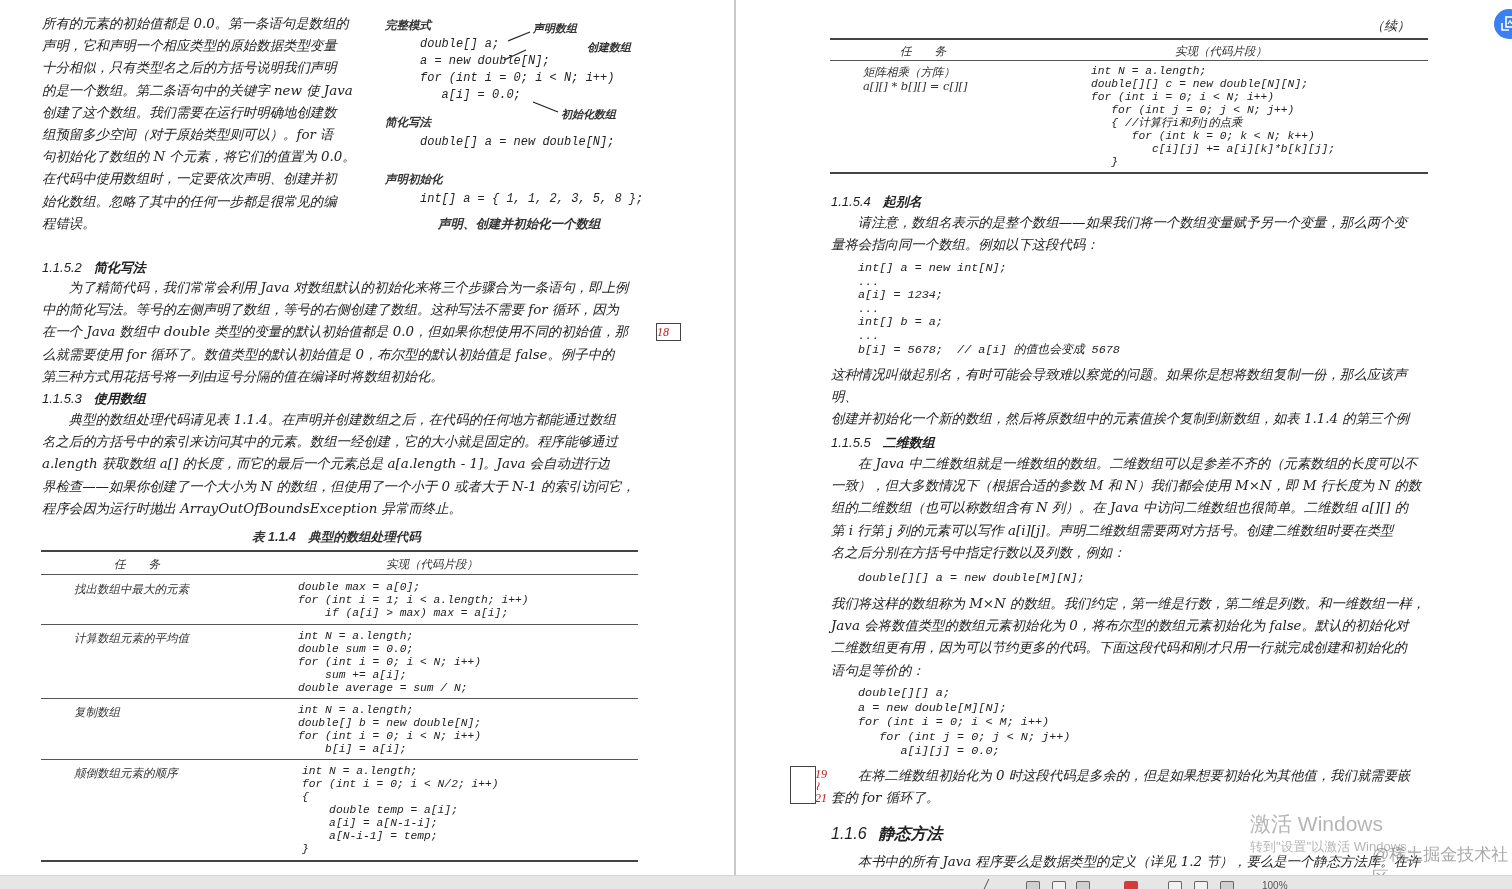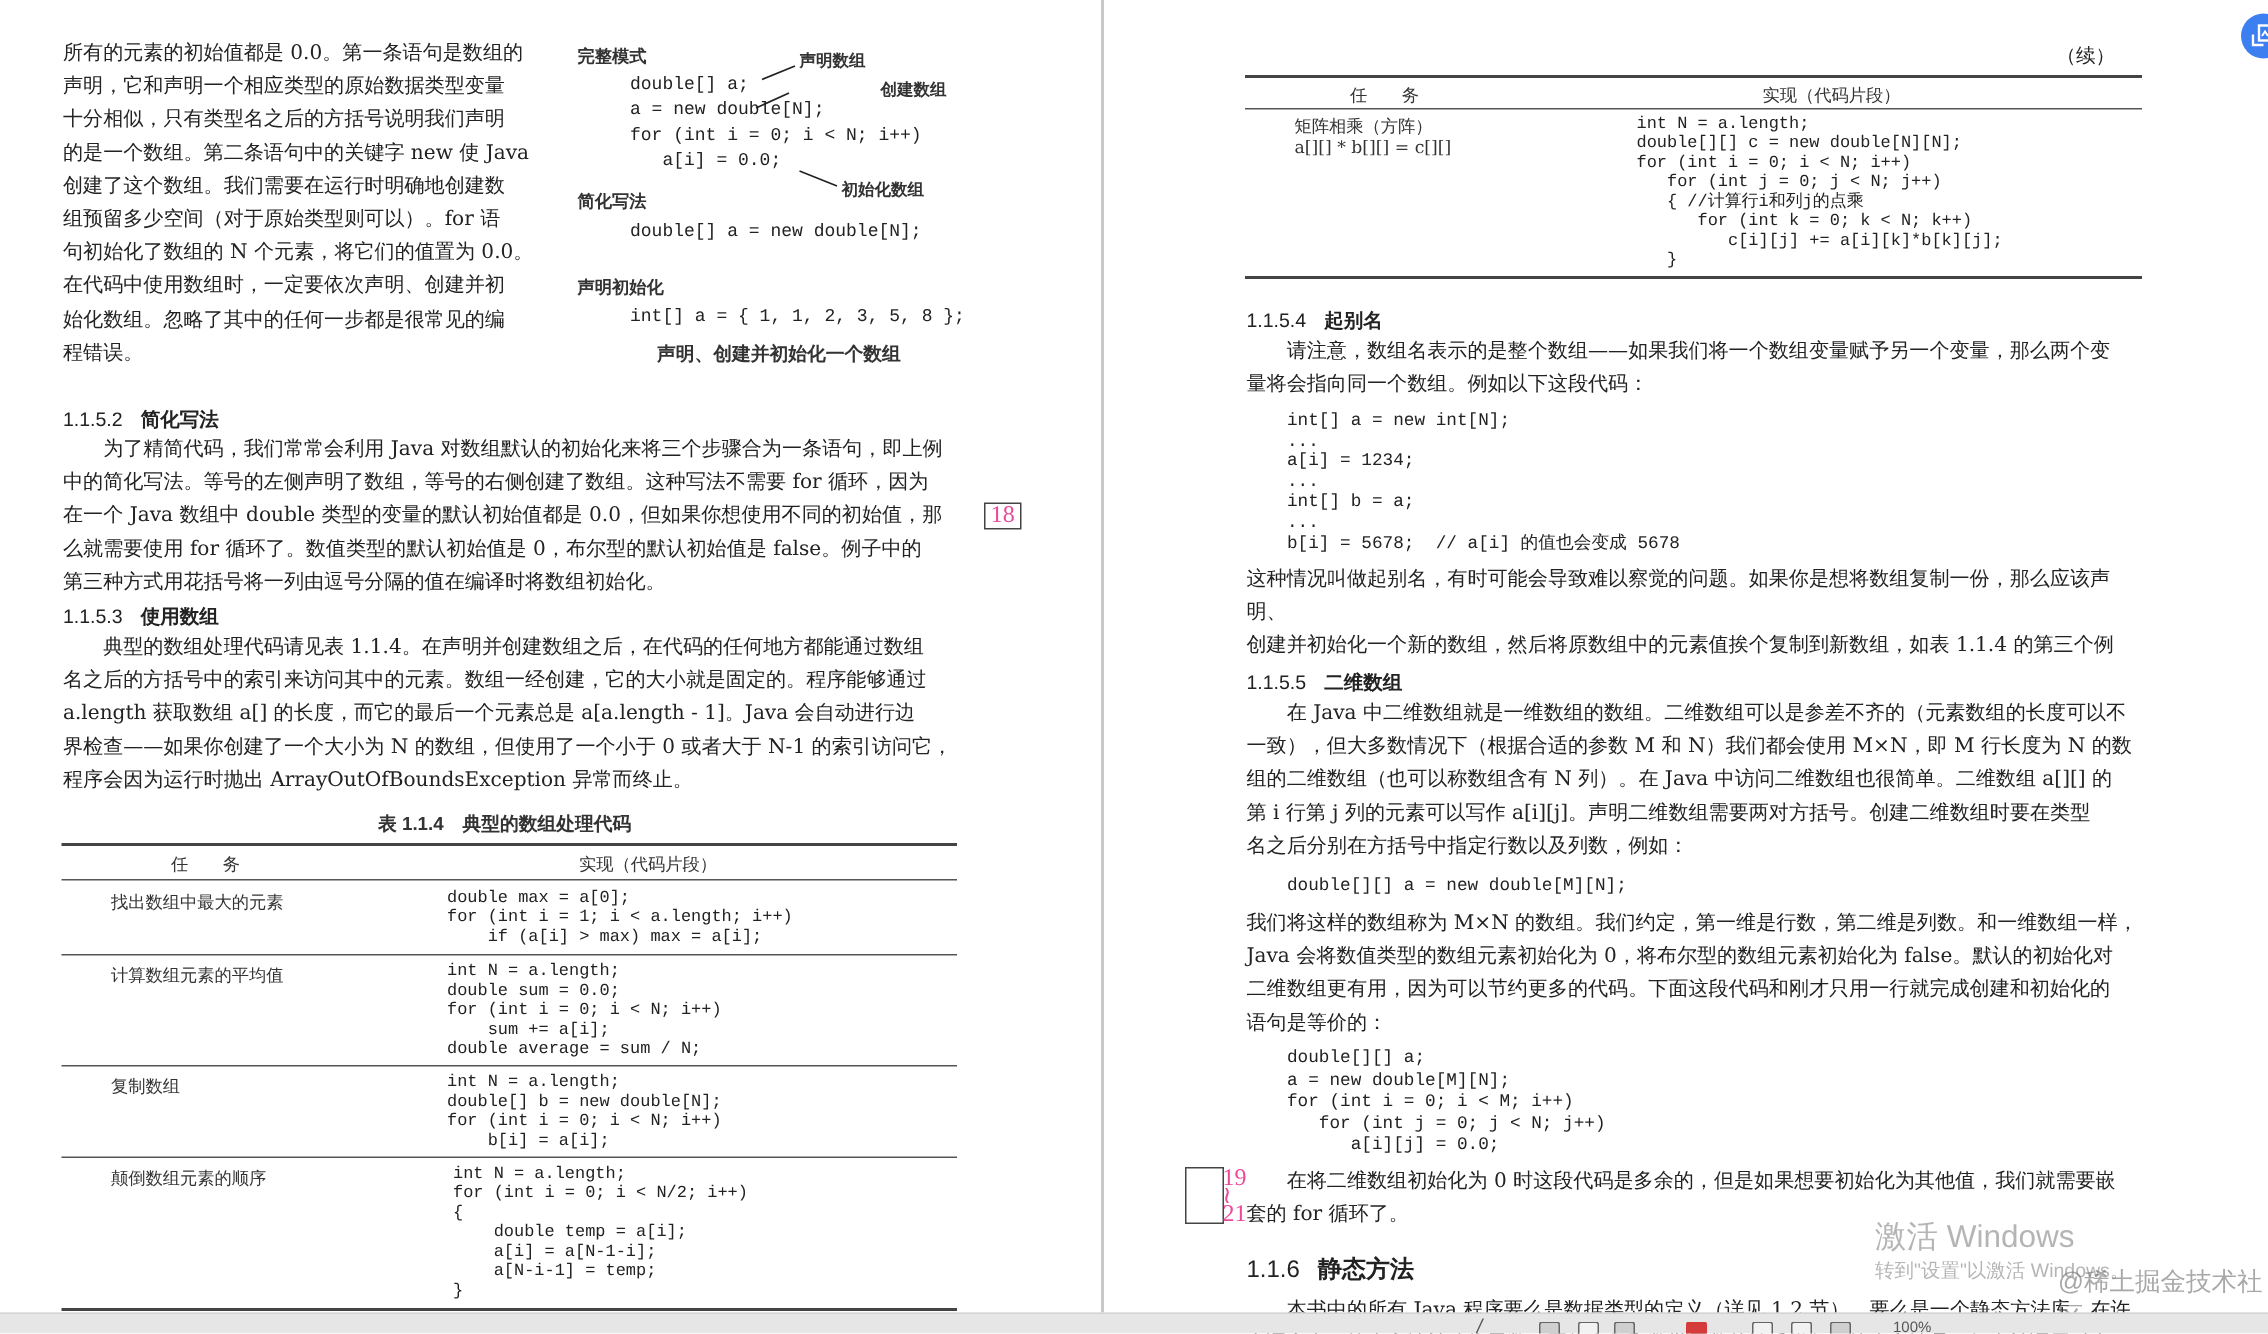--- a/index.html
+++ b/index.html
@@ -1,35 +1,35 @@
 <!DOCTYPE html>
 <html><head>
 <meta charset="utf-8">
 <style>
   * { box-sizing: border-box; margin: 0; padding: 0; }
   html, body { width: 1512px; height: 889px; overflow: hidden; background: #ffffff; }
   body { font-family: "DejaVu Serif", "Liberation Serif", serif; color: #222; font-size: 13.4px; position: relative; }
 
-  .page { position: absolute; top: 16px; height: 747px; }
+  .page { position: absolute; top: 4px; height: 747px; font-style: italic; }
   #page-left { left: 0; width: 734px; }
   #page-right { left: 736px; width: 776px; }
   .page-divider { position: absolute; left: 734px; top: 0; width: 2px; height: 875px; background: #c8c8c8; }
 
   .para { position: absolute; line-height: 22.2px; font-size: 13.4px; color: #222; }
   .heading { position: absolute; font-family: "Liberation Sans", "DejaVu Sans", sans-serif; font-weight: bold; font-size: 13px; color: #222; }
   .heading .num { font-weight: normal; margin-right: 12px; }
   .heading-lg { font-size: 16px; font-weight: normal; }
   .heading-lg .title { font-weight: bold; }
 
   .fig-label { position: absolute; font-family: "Liberation Sans", "DejaVu Sans", sans-serif; font-size: 11.5px; font-weight: bold; color: #333; }
   .fig-code { position: absolute; font-family: "Liberation Mono", "DejaVu Sans Mono", monospace; font-size: 12px; color: #222; line-height: 17px; white-space: pre; }
   .fig-anno { position: absolute; font-family: "Liberation Sans", "DejaVu Sans", sans-serif; font-size: 11px; color: #333; font-weight: bold; }
   .fig-caption { position: absolute; font-family: "Liberation Sans", "DejaVu Sans", sans-serif; font-size: 12.5px; font-weight: bold; color: #333; }
 
-  .margin-ref { position: absolute; border: 1px solid #444; font-family: "Liberation Serif", serif; font-size: 16px; text-align: center; line-height: 14px; color: #ec4899; background: #fff; }
+  .margin-ref { position: absolute; border: 1px solid #444; font-family: "Liberation Serif", serif; font-size: 12px; text-align: left; line-height: 14px; color: #b91c1c; background: #fff; }
 
   .tbl { position: absolute; }
   .tbl-rule-thick { position: absolute; left: 0; right: 0; height: 2px; background: #444; }
   .tbl-rule-thin { position: absolute; left: 0; right: 0; height: 1px; background: #555; }
   .tbl-head { position: absolute; font-family: "Liberation Sans", "DejaVu Sans", sans-serif; font-size: 11.5px; color: #333; }
   .tbl-task { position: absolute; font-size: 11.5px; color: #333; line-height: 14px; white-space: pre; }
   .tbl-code { position: absolute; font-family: "Liberation Mono", "DejaVu Sans Mono", monospace; font-size: 11.3px; color: #222; line-height: 13px; white-space: pre; }
   .tbl-caption { position: absolute; font-family: "Liberation Sans", "DejaVu Sans", sans-serif; font-size: 12.5px; font-weight: bold; color: #333; }
 
   .code-block { position: absolute; font-family: "Liberation Mono", "DejaVu Sans Mono", monospace; font-size: 11.8px; color: #222; line-height: 13.6px; white-space: pre; }

